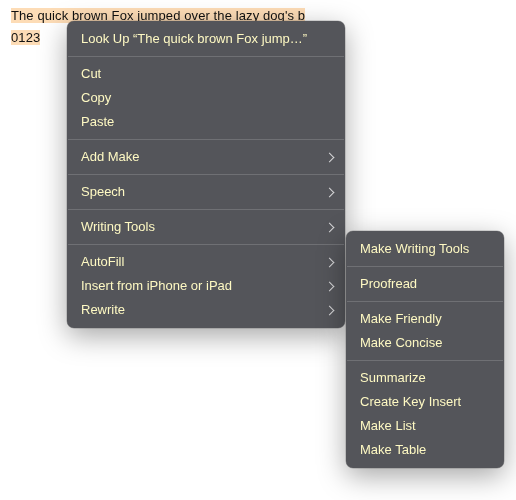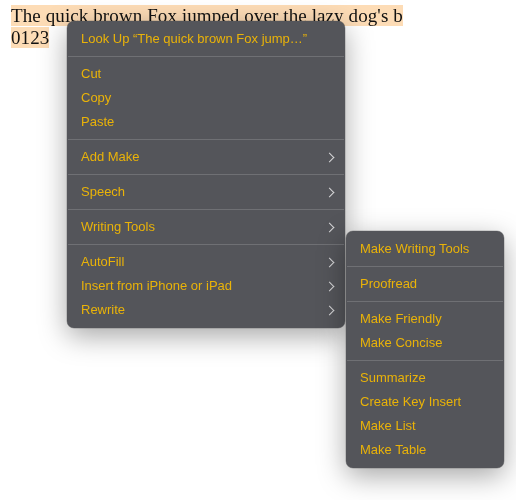--- a/index.html
+++ b/index.html
@@ -13,35 +13,34 @@
     color: #e8e8e8;
     overflow: hidden;
   }
 
   .text-block {
     position: absolute;
     left: 11px;
     top: 5px;
     width: 480px;
     color: #111;
-    font-size: 19px;
+    font-size: 13px;
     line-height: 22px;
     letter-spacing: 0.1px;
-    font-family: Liberation Serif, serif;
   }
   .highlight {
     background: #fddcb6;
   }
 
   .menu {
     position: absolute;
     background: #54555a;
     border-radius: 7px;
     box-shadow: 0 8px 28px rgba(0,0,0,0.35), 0 0 0 0.5px rgba(0,0,0,0.25);
-    color: #eab308;
+    color: #fef9c3;
     padding: 5px 0;
   }
   .menu .group {
     padding: 1px 0;
   }
   .menu .sep {
     height: 1px;
     background: rgba(255,255,255,0.16);
     margin: 4px 1px;
   }

